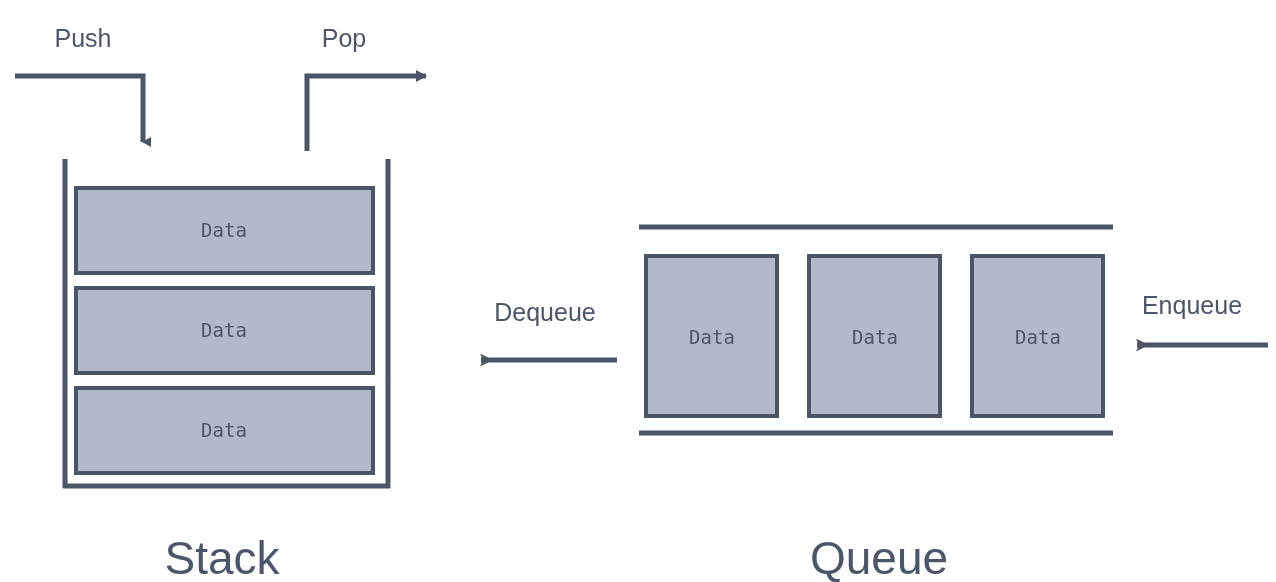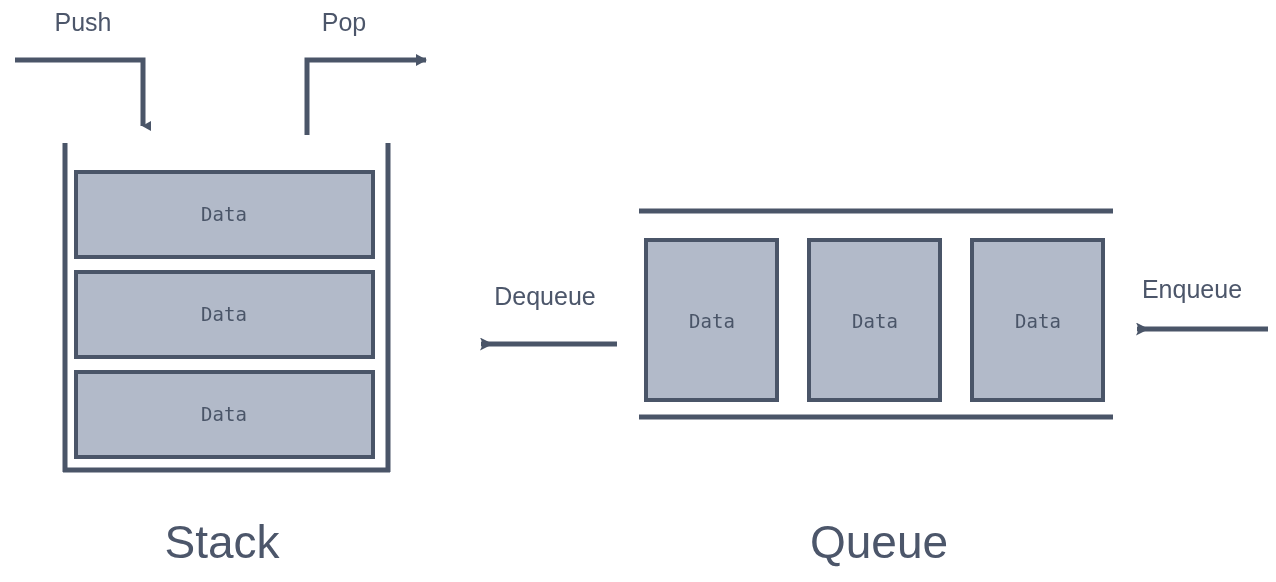--- a/index.html
+++ b/index.html
@@ -11,21 +11,21 @@
   body {
     width: 1276px;
     height: 582px;
     position: relative;
     overflow: hidden;
     font-family: "Liberation Sans", sans-serif;
   }
   #diagram-root {
     position: absolute;
     left: 0;
-    top: 0;
+    top: 16px;
     width: 1276px;
     height: 560px;
   }
   svg.diagram-canvas {
     position: absolute;
     left: 0;
     top: 0;
     width: 1276px;
     height: 582px;
     display: block;

